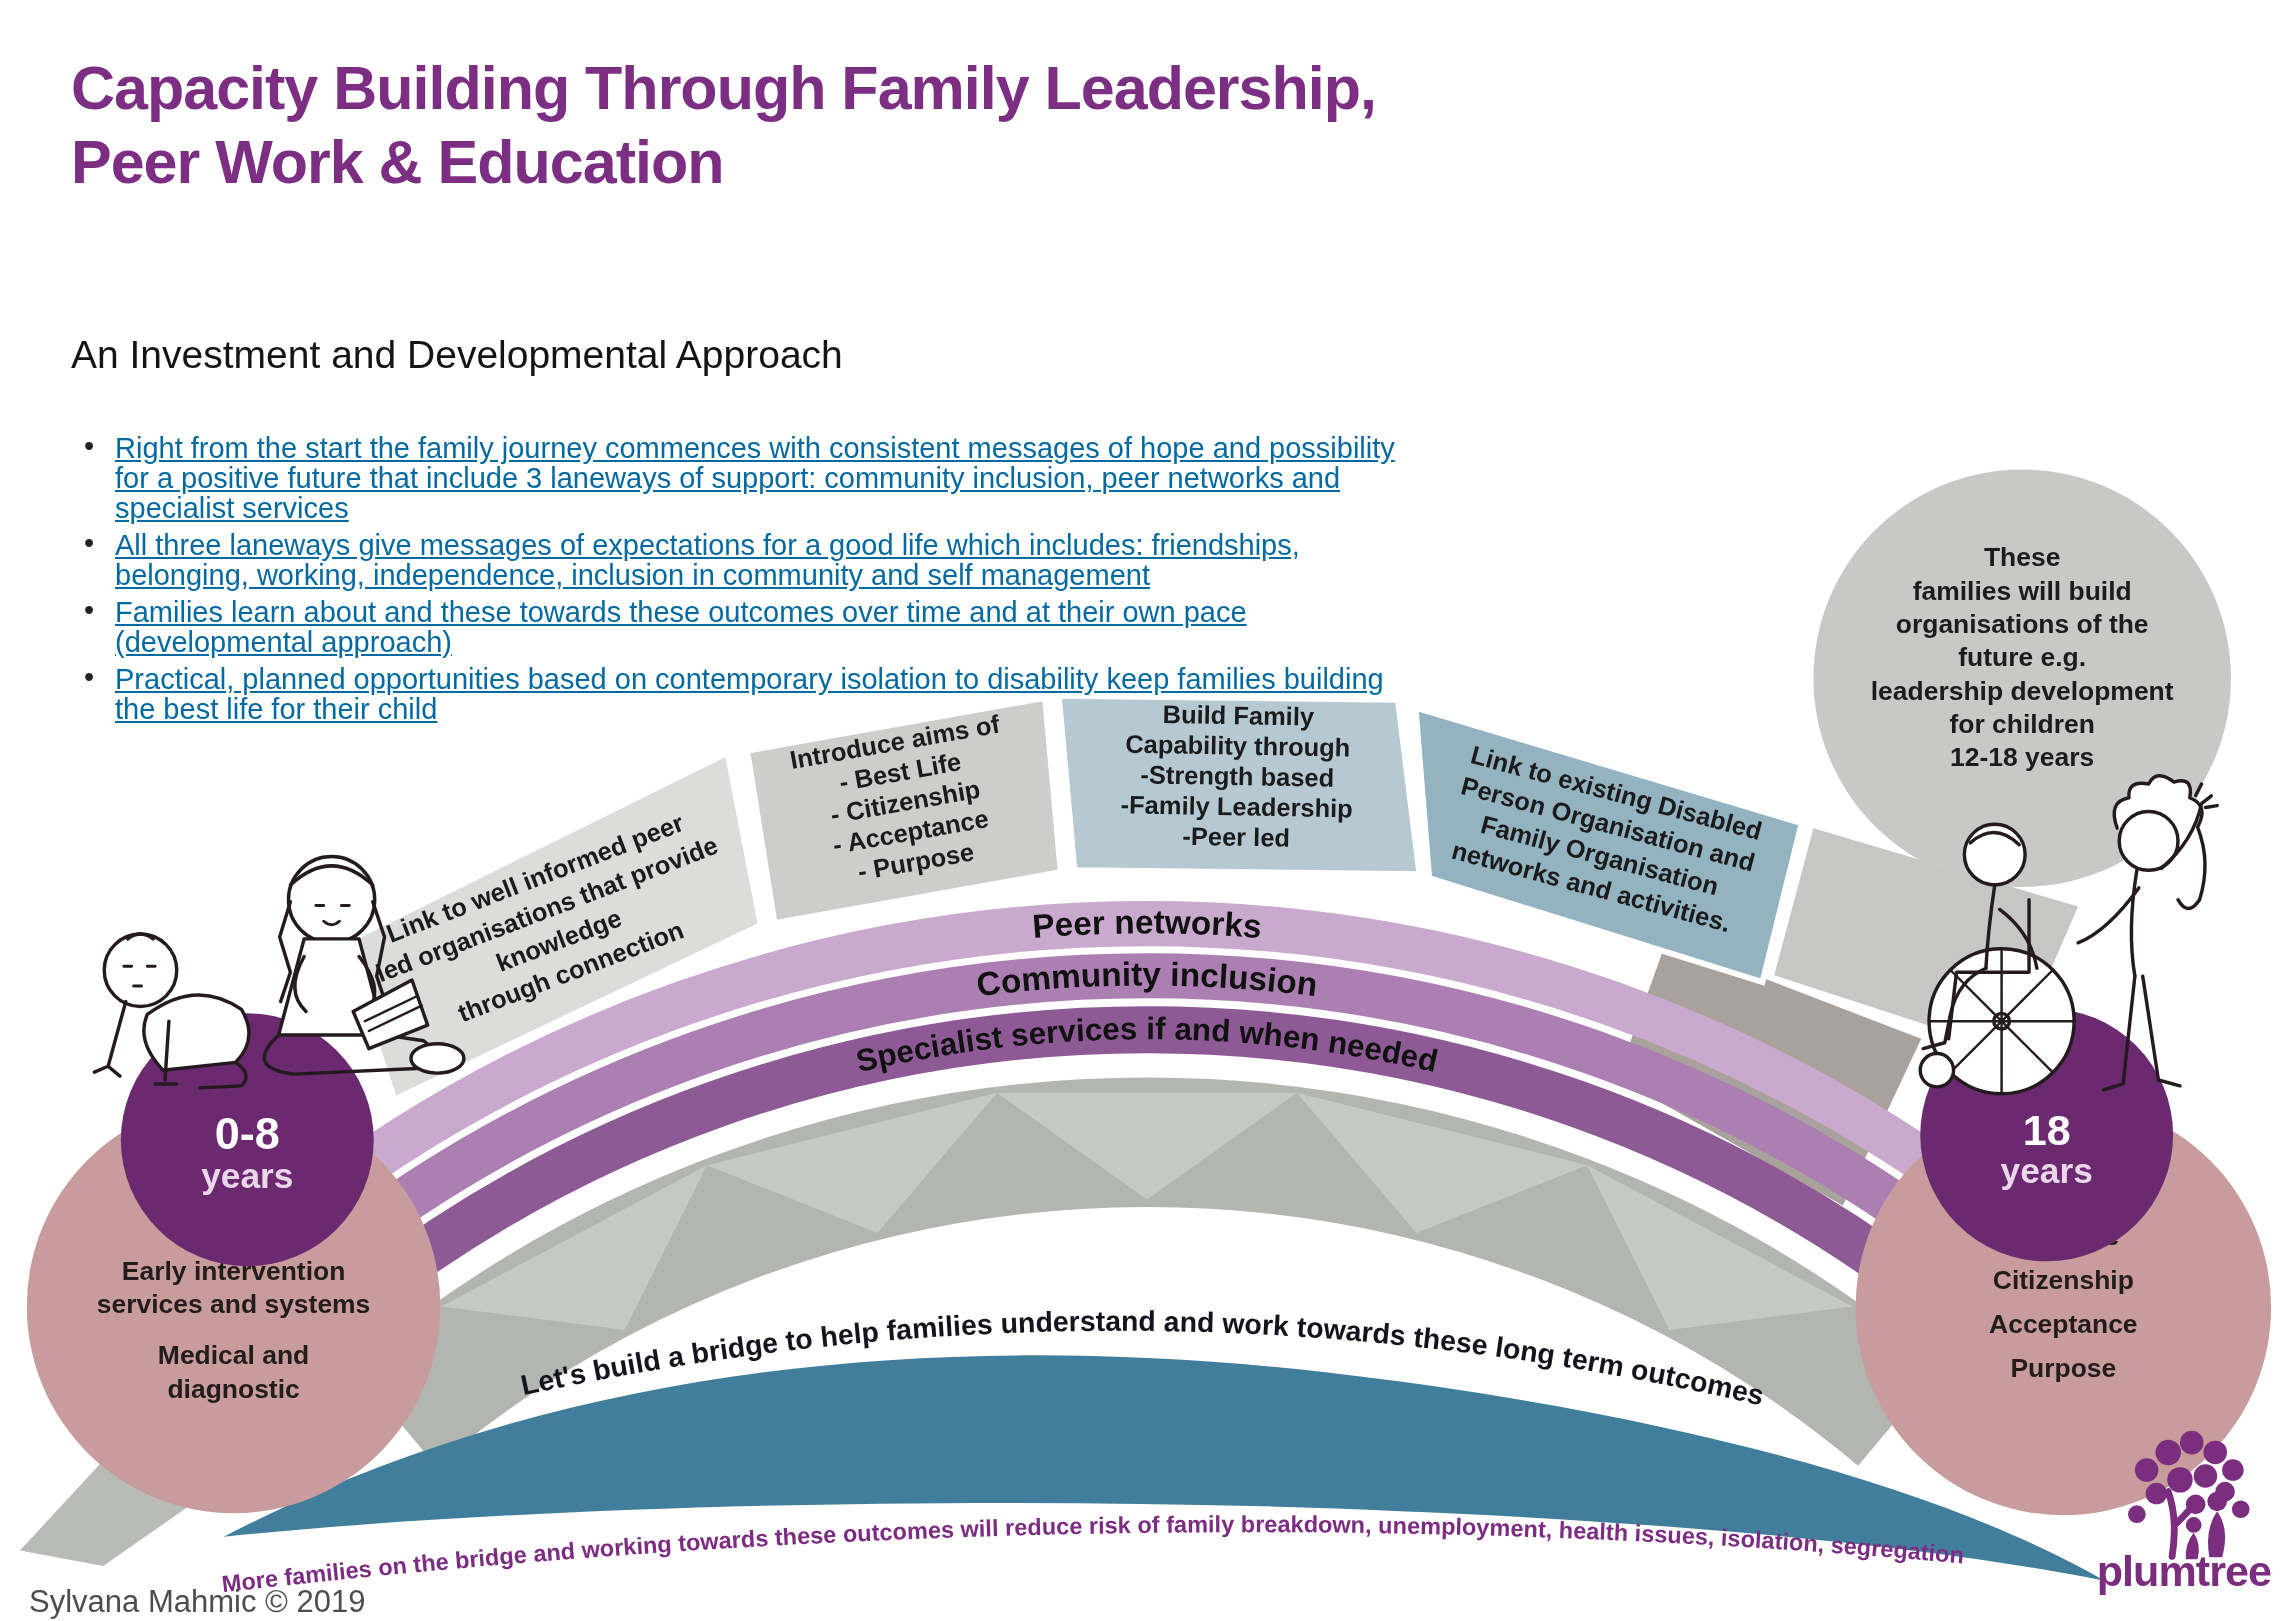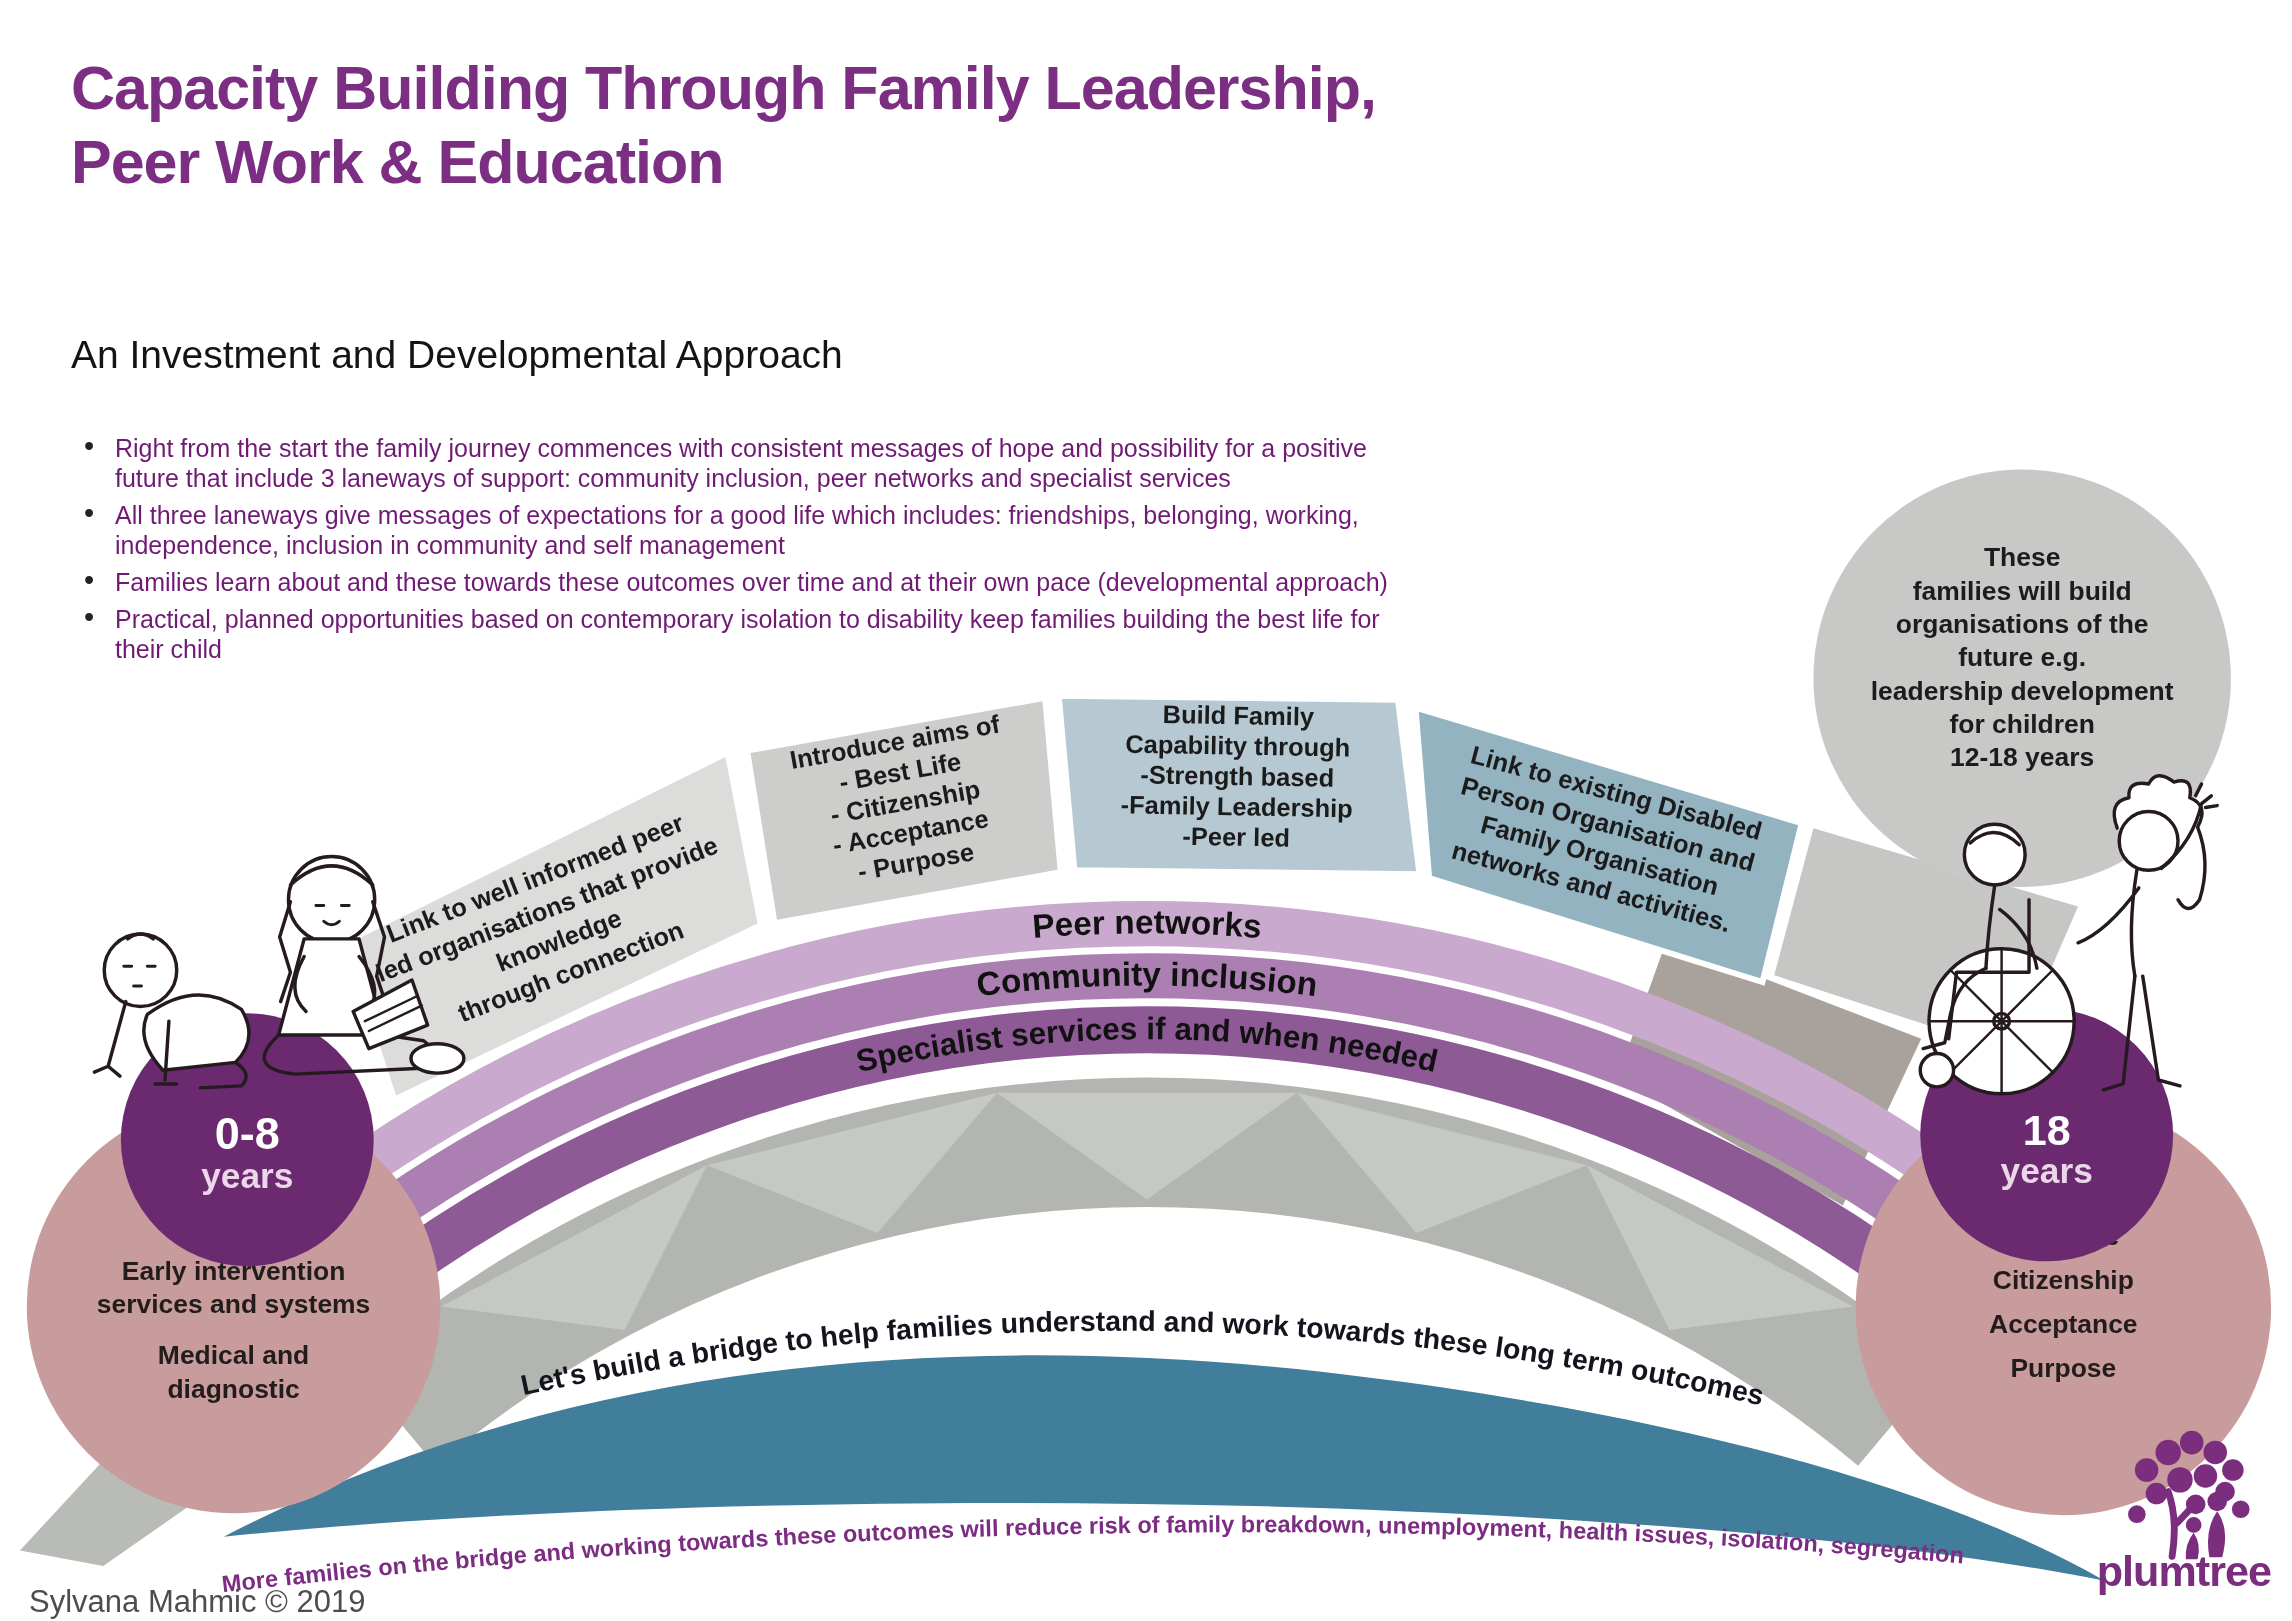--- a/index.html
+++ b/index.html
@@ -5,21 +5,21 @@
   html,body{margin:0;padding:0;background:#ffffff;}
   #page{position:relative;width:2293px;height:1621px;background:#ffffff;overflow:hidden;
         font-family:"Liberation Sans",sans-serif;}
   #diagram{position:absolute;left:0;top:0;}
   .title{position:absolute;left:71px;top:51px;width:1470px;
          font-weight:bold;font-size:61px;line-height:74px;letter-spacing:-1px;
          color:#7b2e82;}
   .subtitle{position:absolute;left:71px;top:333px;font-weight:normal;font-size:39px;color:#141414;}
   .bullets{position:absolute;left:78px;top:433px;width:1353px;margin:0;padding:0;list-style:none;}
   .bullets li{position:relative;padding-left:37px;margin-bottom:6.9px;
-              font-size:25px;line-height:30px;color:#701a75;}
+              font-size:29px;line-height:30px;color:#0369a1;text-decoration:underline;}
   .bullets li::before{content:"\2022";position:absolute;left:5.9px;top:-2px;font-size:29px;color:#232323;}
   .credit{position:absolute;left:29px;top:1584px;font-size:31px;color:#4d4d4d;}
   text{font-family:"Liberation Sans",sans-serif;}
 </style>
 </head>
 <body>
 
 <div id="page">
 
   <svg id="diagram" width="2293" height="1621" viewBox="0 0 2339 1654">

